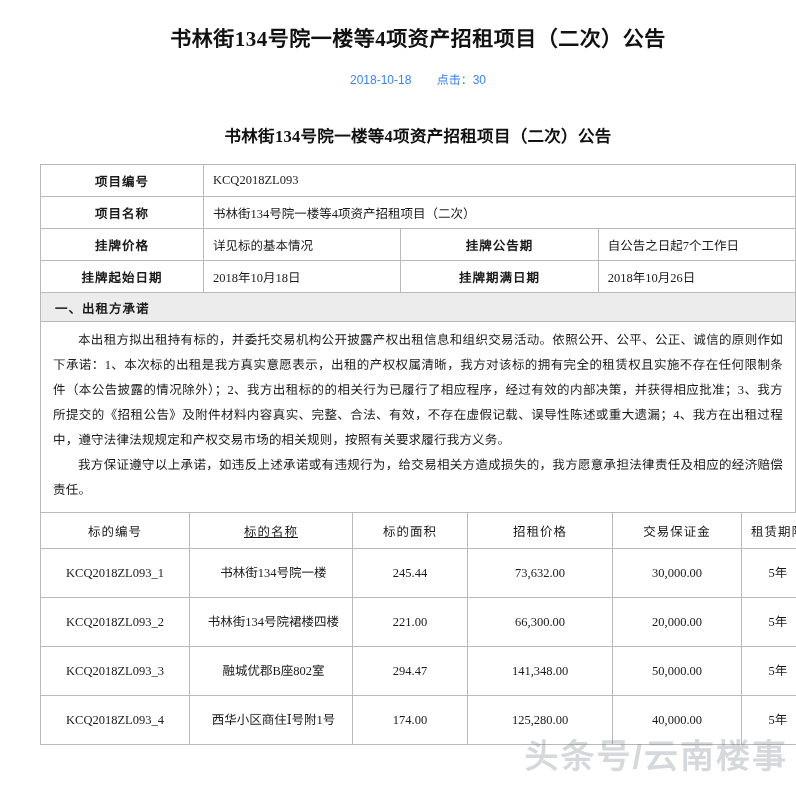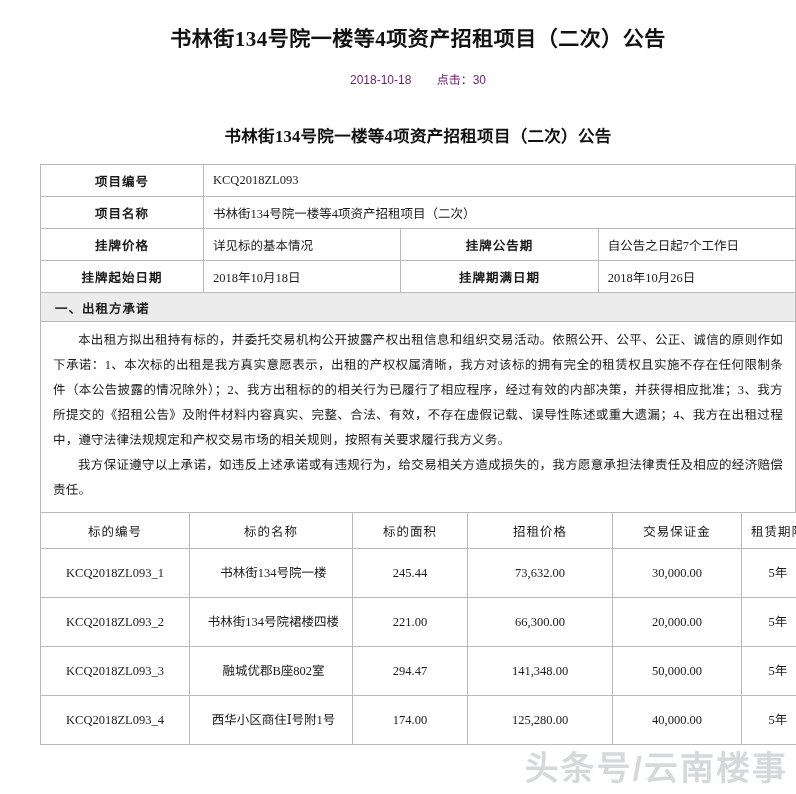--- a/index.html
+++ b/index.html
@@ -33,21 +33,21 @@
   .page-title {
     font-size: 21px;
     font-weight: 700;
     letter-spacing: 0.5px;
     color: #111111;
     line-height: 1.3;
   }
   .meta-line {
     margin-top: 17px;
     font-size: 12px;
-    color: #701a75;
+    color: #3b82f6;
     font-family: "Liberation Sans", sans-serif;
   }
   .meta-date { margin-right: 22px; }
   .meta-hits { }
 
   
   .doc {
     margin: 0 auto;
     width: 756px;
     padding-top: 20px;
@@ -141,31 +141,31 @@
     height: 42px;
     text-align: center;
     padding: 3px 5px;
     line-height: 19px;
   }
   .lot-table td.name {
     text-align: center;
     padding-left: 10px;
   }
   .col-code  { width: 146px; }
-  .col-name  { width: 160px; }
+  .col-name  { width: 160px; text-decoration: underline; }
   .col-area  { width: 112px; }
   .col-price { width: 142px; }
   .col-dep   { width: 126px; }
   .col-term  { width: 70px; }
 
   
   .watermark {
     position: absolute;
     right: 8px;
-    bottom: 4px;
+    bottom: 16px;
     font-size: 34px;
     font-weight: 700;
     color: rgba(120,130,140,0.30);
     font-family: "Liberation Sans", sans-serif;
     letter-spacing: 2px;
     white-space: nowrap;
     pointer-events: none;
     user-select: none;
   }
 </style>

